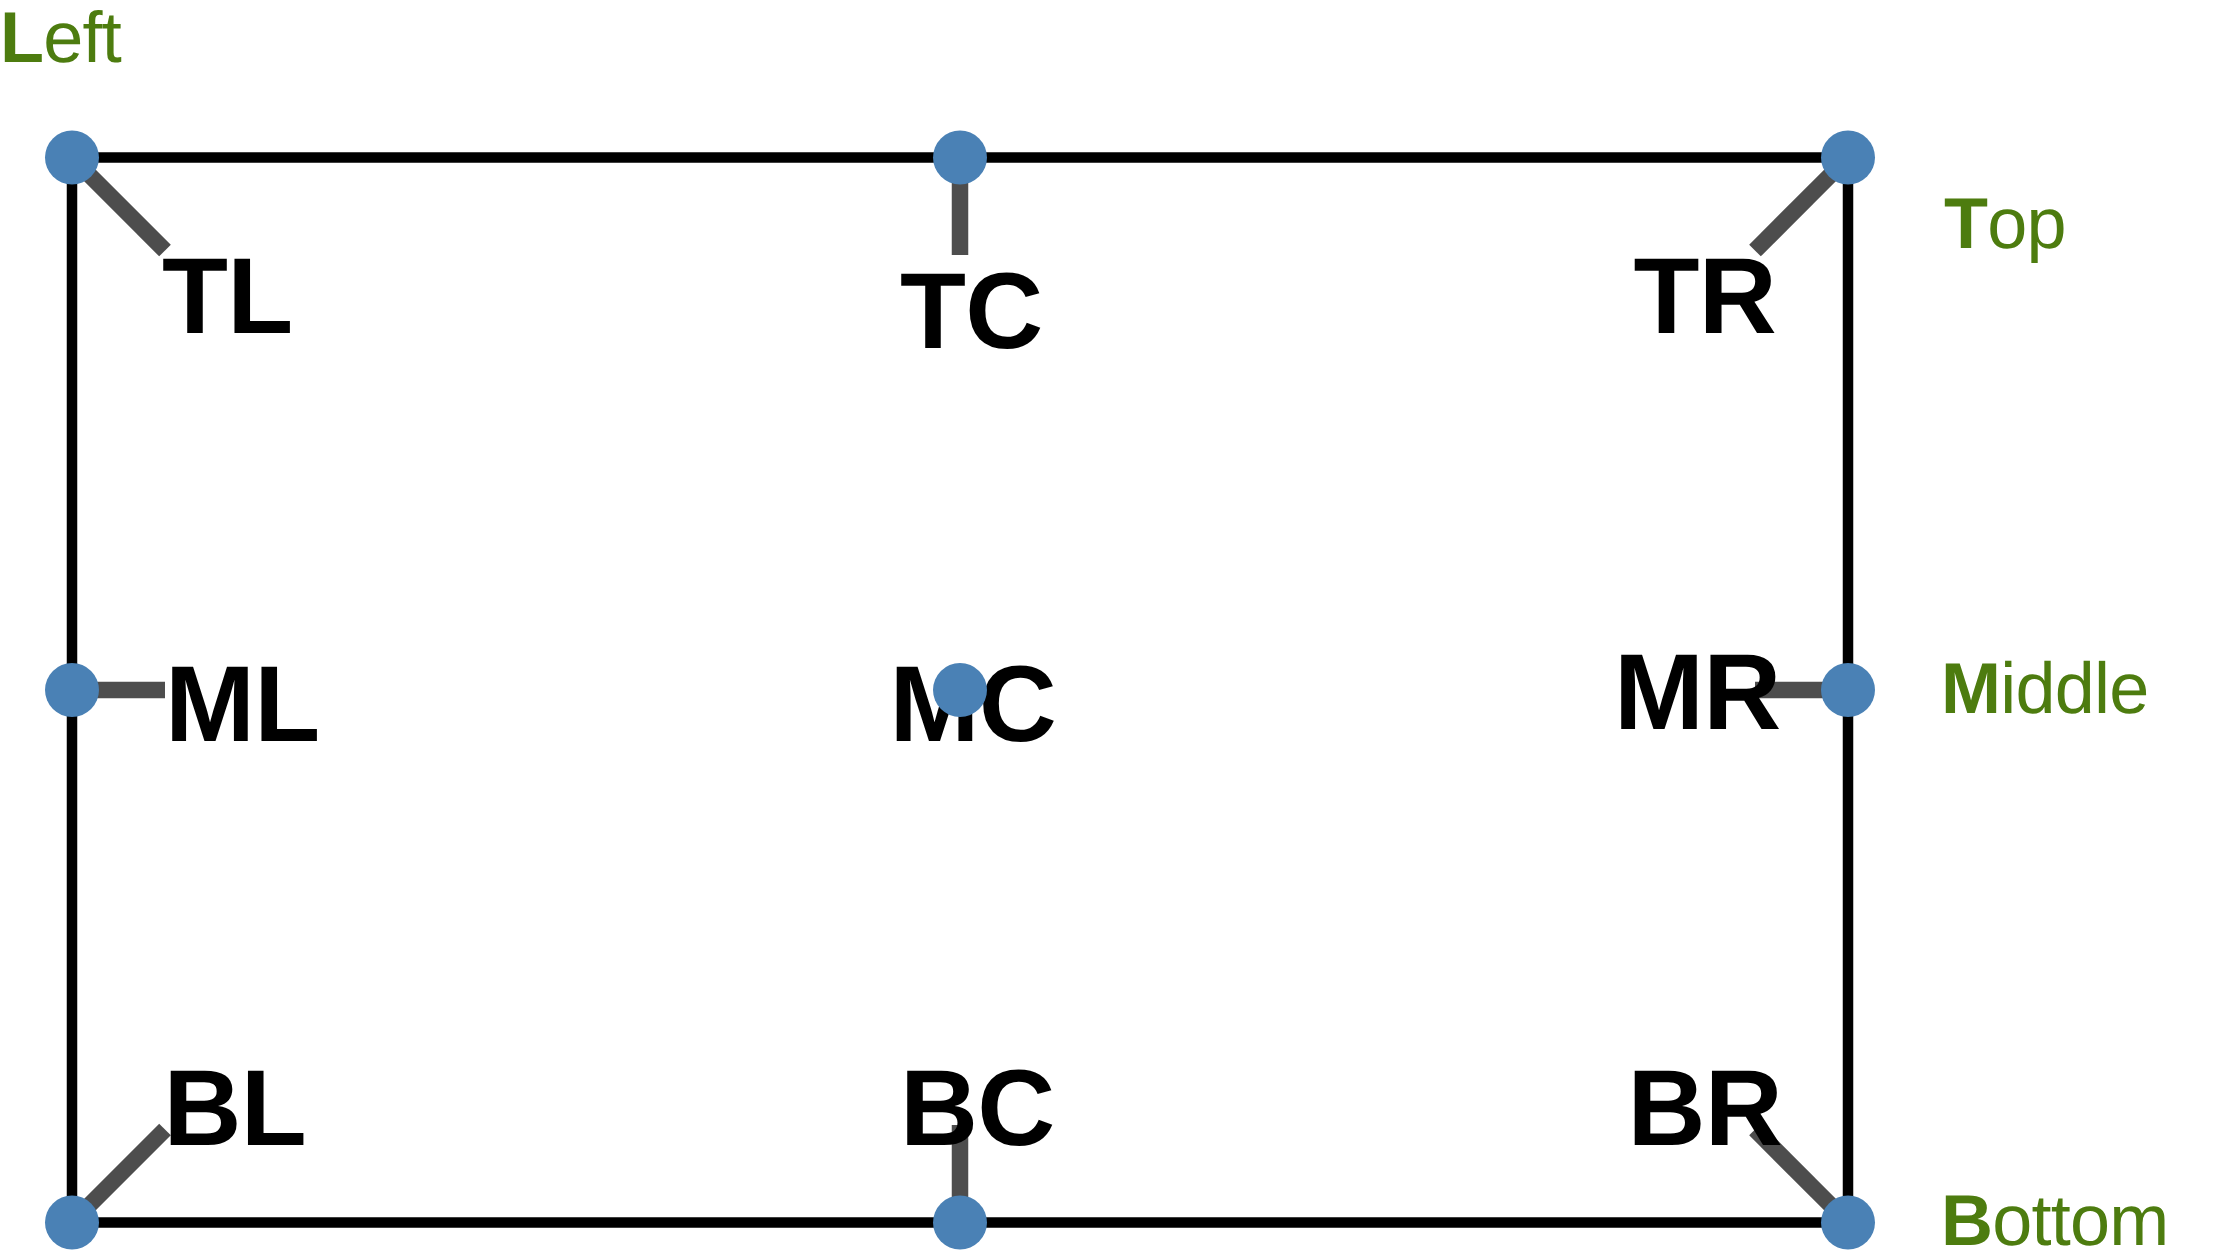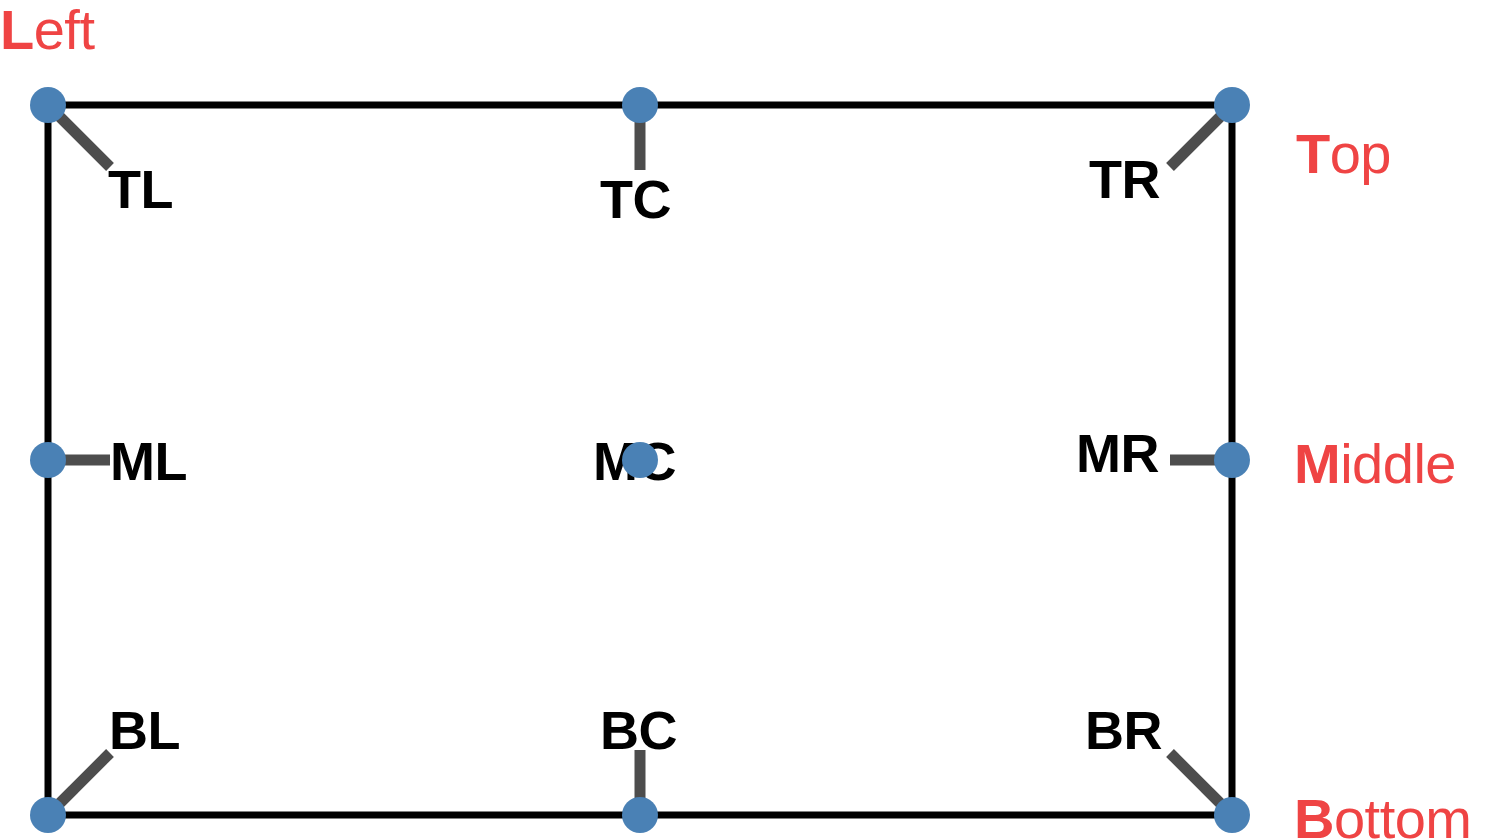--- a/index.html
+++ b/index.html
@@ -19,31 +19,31 @@
   }
   #canvas svg {
     position: absolute;
     top: 0;
     left: 0;
     width: 1488px;
     height: 839px;
   }
   .hdr {
     position: absolute;
-    font-size: 56px;
+    font-size: 48px;
     line-height: 1;
-    color: #ef4444;
+    color: #4d7c0f;
     white-space: nowrap;
     letter-spacing: -0.5px;
   }
   .hdr .b { font-weight: 700; }
   .hdr .n { font-weight: 400; }
   .nodelbl {
     position: absolute;
-    font-size: 54px;
+    font-size: 72px;
     font-weight: 700;
     line-height: 1;
     color: #000000;
     white-space: nowrap;
     letter-spacing: -0.5px;
   }
 </style>
 </head>
 <body>
 
@@ -96,21 +96,21 @@
   </div>
 
   <div class="hdr" style="left:1294px; top:791px;">
     <span class="b">B</span><span class="n">ottom</span>
   </div>
 
   <div class="nodelbl" style="left:108px; top:162px;">TL</div>
 
   <div class="nodelbl" style="left:600px; top:172px;">TC</div>
 
-  <div class="nodelbl" style="left:1089px; top:152px;">TR</div>
+  <div class="nodelbl" style="left:1089px; top:162px;">TR</div>
 
   <div class="nodelbl" style="left:110px; top:434px;">ML</div>
 
   <div class="nodelbl" style="left:593px; top:434px;">MC</div>
 
   <div class="nodelbl" style="left:1076px; top:426px;">MR</div>
 
   <div class="nodelbl" style="left:109px; top:703px;">BL</div>
 
   <div class="nodelbl" style="left:600px; top:703px;">BC</div>

